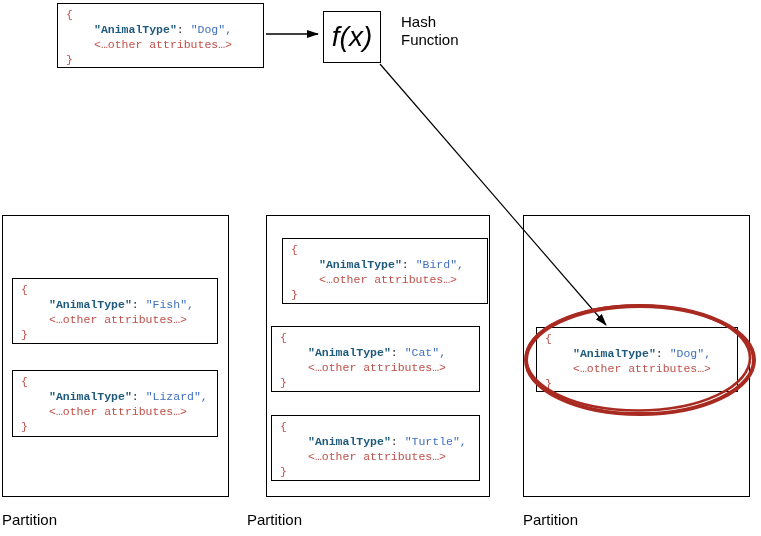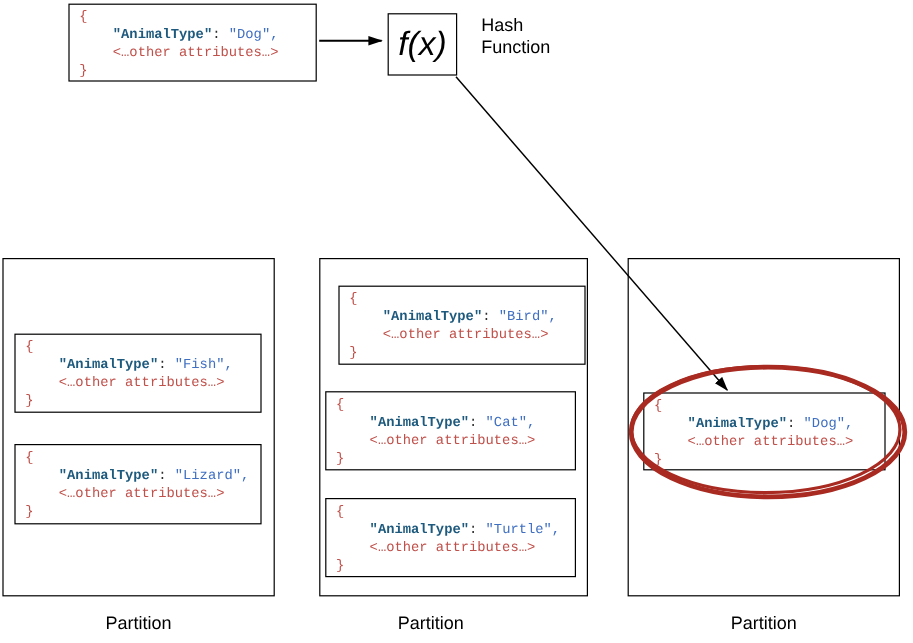--- a/index.html
+++ b/index.html
@@ -12,21 +12,21 @@
   
   .partition {
     position: absolute; border: 1.6px solid #000; background: #fff;
   }
   #p1 { left: 2px;   top: 215px; width: 227px; height: 282px; }
   #p2 { left: 266px; top: 215px; width: 224px; height: 282px; }
   #p3 { left: 523px; top: 215px; width: 227px; height: 282px; }
 
   .plabel {
     position: absolute; top: 511px; height: 20px;
-    font-size: 15px; color: #000; text-align: center;
+    font-size: 15px; color: #000; text-align: left;
     font-family: "Liberation Sans", sans-serif;
   }
   #pl1 { left: 2px;   width: 227px; }
   #pl2 { left: 247px; width: 224px; }
   #pl3 { left: 523px; width: 227px; }
 
   
   .codebox {
     position: absolute; border: 1.4px solid #000; background: #fff;
     font-family: "Liberation Mono", monospace;

